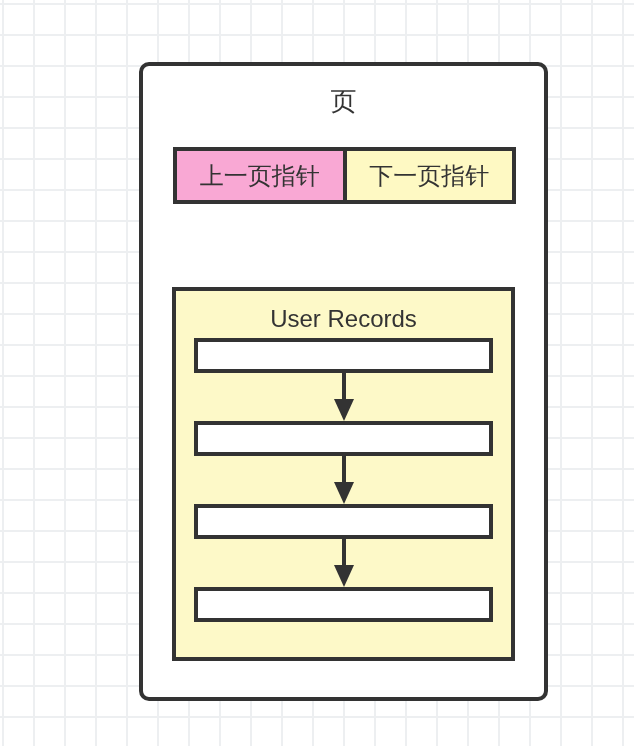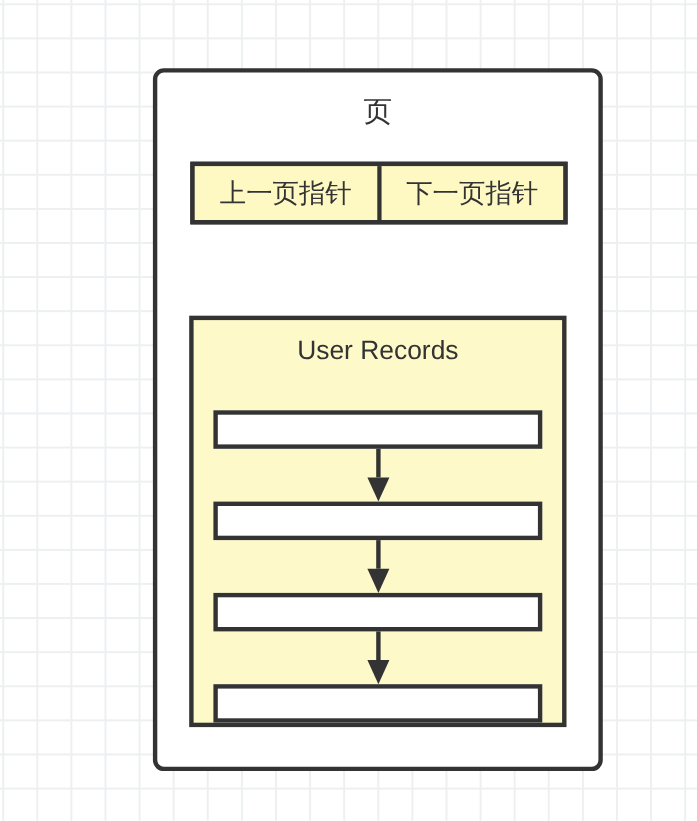--- a/index.html
+++ b/index.html
@@ -49,34 +49,33 @@
     background: #333;
   }
   .pointer-cell {
     flex: 1 1 0;
     display: flex;
     align-items: center;
     justify-content: center;
     font-size: 24px;
     color: #333;
   }
-  .pointer-cell.prev { background: #fef9c3; border-right: 4px solid #333; }
+  .pointer-cell.prev { background: #f9a8d4; border-right: 4px solid #333; }
   .pointer-cell.next { background: #fef9c3; }
 
   
   .user-records {
     position: absolute;
     left: 29px; top: 221px;
     width: 343px; height: 374px;
     background: #fdf9c8;
     border: 4px solid #333;
     display: flex;
     flex-direction: column;
     align-items: center;
-    justify-content: space-between;
   }
   .user-records-title {
     margin-top: 8px;
     height: 39px;
     display: flex;
     align-items: center;
     font-size: 24px;
     color: #333;
   }
   .records-list {

